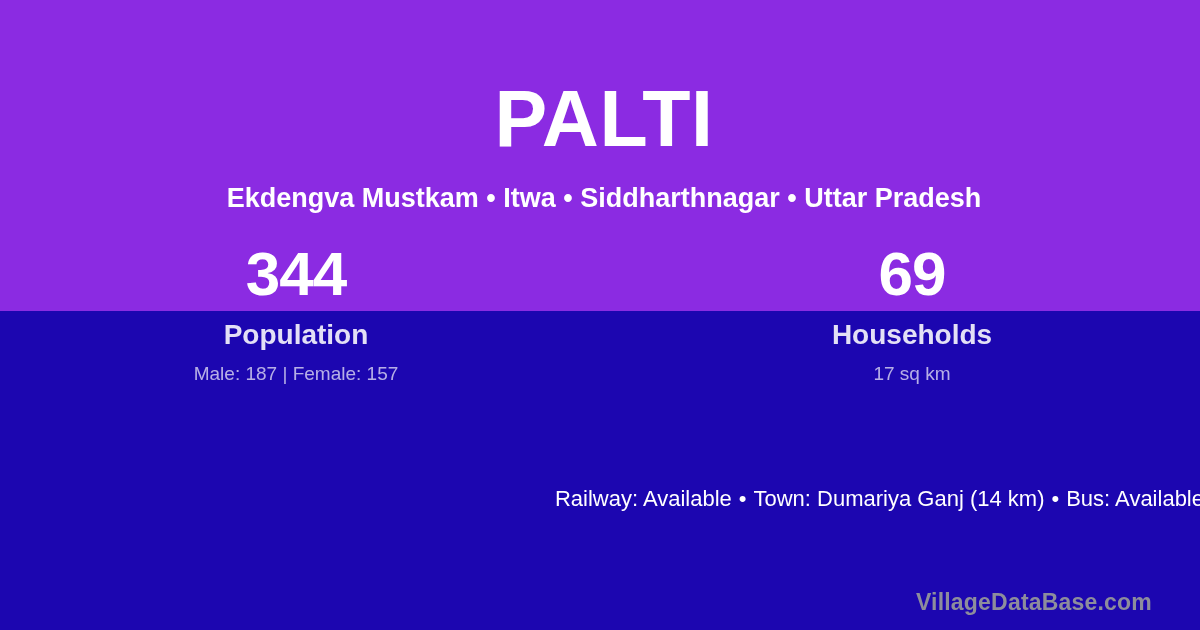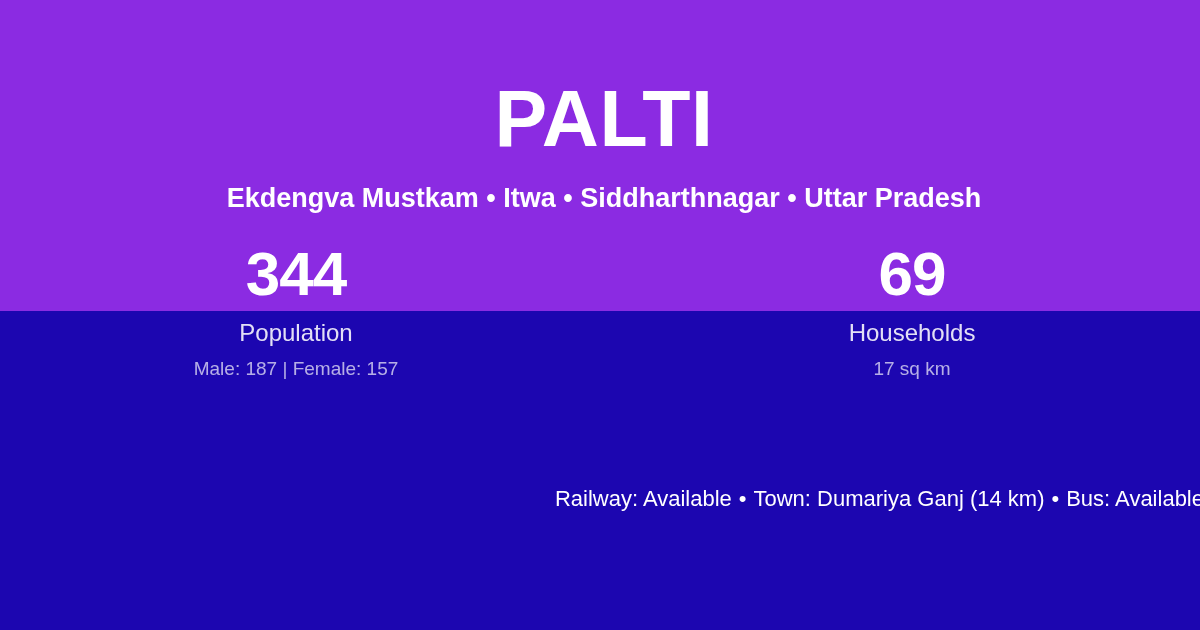--- a/index.html
+++ b/index.html
@@ -84,22 +84,22 @@
   }
   .stat-value {
     font-size: 62px;
     font-weight: bold;
     color: #ffffff;
     line-height: 1.0;
     letter-spacing: -1px;
   }
   .stat-label {
     margin-top: 15px;
-    font-size: 24px;
-    font-weight: normal;
+    font-size: 28px;
+    font-weight: bold;
     color: rgba(255,255,255,0.88);
     line-height: 1.1;
   }
   .stat-sub {
     margin-top: 13px;
     font-size: 19px;
     font-weight: normal;
     color: rgba(255,255,255,0.68);
     line-height: 1.1;
   }
@@ -157,15 +157,16 @@
         <div class="stat-sub">17 sq km</div>
       </div>
 
 
     </div>
 
     <div class="infoline">
       <span>Railway: Available</span><span class="sep">•</span><span>Town: Dumariya Ganj (14 km)</span><span class="sep">•</span><span>Bus: Available</span>
     </div>
 
+    <div class="brand">VillageDataBase.com</div>
 
   </div>
 </div>
 
 </body></html>

